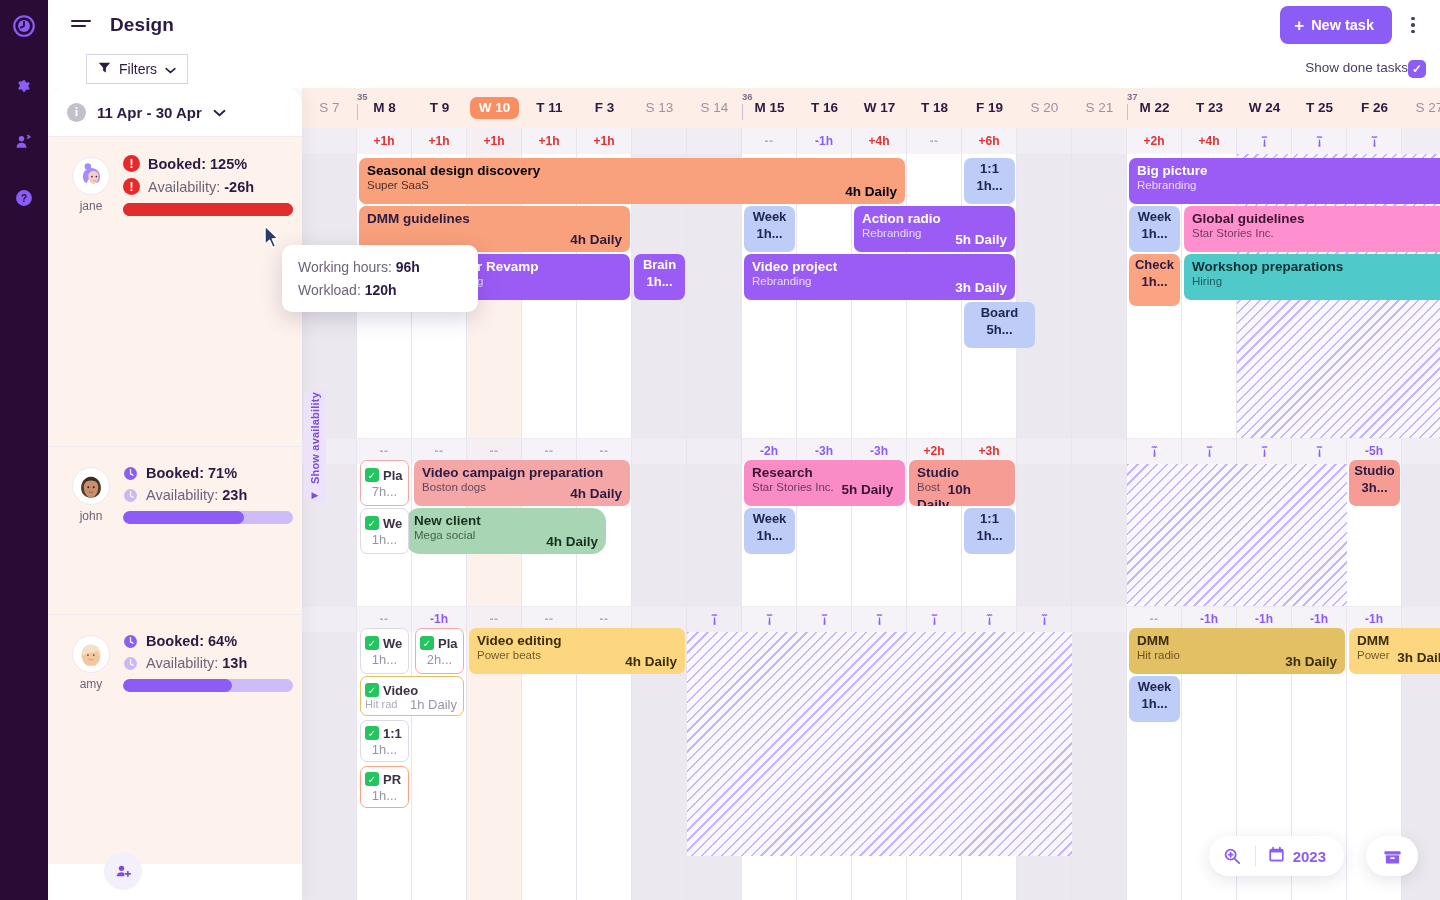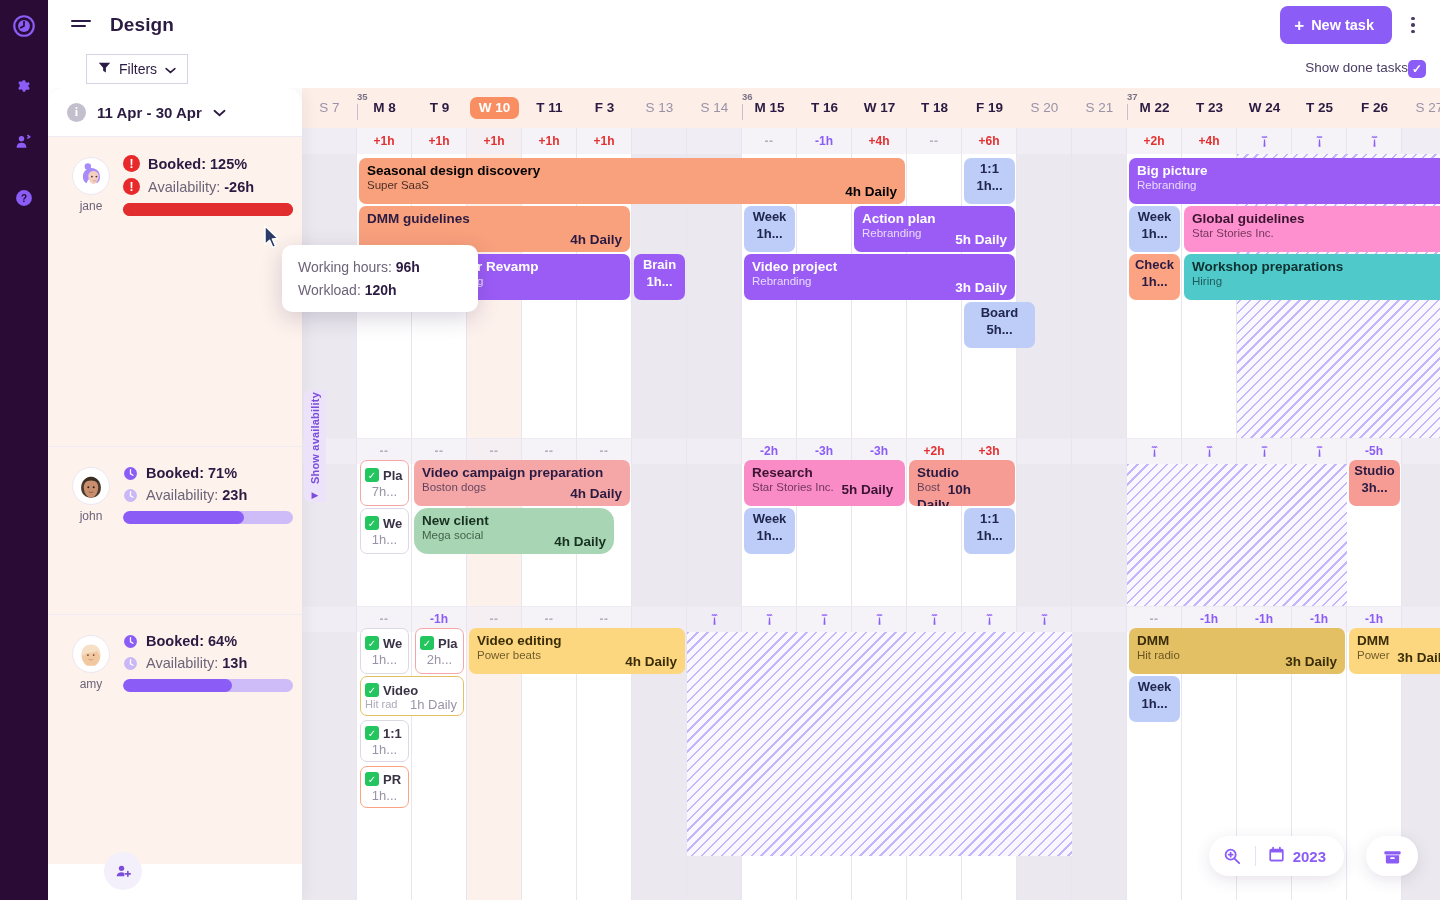--- a/index.html
+++ b/index.html
@@ -593,21 +593,21 @@
         </div>
         <div class="task c-orange2" style="left: 57px; top: 78px; width: 271px; height: 46px;">
           <div class="t-title">DMM guidelines</div>
           <div class="t-meta">4h Daily</div>
         </div>
         <div class="task c-blue small" style="left: 442px; top: 78px; width: 51px; height: 46px;">
           <div class="t-title">Week</div>
           <div class="t-meta">1h...</div>
         </div>
         <div class="task c-purple" style="left: 552px; top: 78px; width: 161px; height: 46px;">
-          <div class="t-title">Action plan</div>
+          <div class="t-title">Action radio</div>
           <div class="t-sub">Rebranding</div>
           <div class="t-meta">5h Daily</div>
         </div>
         <div class="task c-blue small" style="left: 827px; top: 78px; width: 51px; height: 46px;">
           <div class="t-title">Week</div>
           <div class="t-meta">1h...</div>
         </div>
         <div class="task c-pink2" style="left: 882px; top: 78px; width: 326px; height: 46px;">
           <div class="t-title">Global guidelines</div>
           <div class="t-sub">Star Stories Inc.</div>
@@ -626,38 +626,38 @@
         </div>
         <div class="task c-purple small" style="left: 332px; top: 126px; width: 51px; height: 46px;">
           <div class="t-title">Brain</div>
           <div class="t-meta">1h...</div>
         </div>
         <div class="task c-purple" style="left: 442px; top: 126px; width: 271px; height: 46px;">
           <div class="t-title">Video project</div>
           <div class="t-sub">Rebranding</div>
           <div class="t-meta">3h Daily</div>
         </div>
-        <div class="task c-peach small" style="left: 827px; top: 126px; width: 51px; height: 46px;">
+        <div class="task c-peach small" style="left: 827px; top: 126px; width: 51px; height: 52px;">
           <div class="t-title">Check</div>
           <div class="t-meta">1h...</div>
         </div>
         <div class="task c-teal" style="left: 882px; top: 126px; width: 326px; height: 46px;">
           <div class="t-title">Workshop preparations</div>
           <div class="t-sub">Hiring</div>
         </div>
         <div class="task c-blue small" style="left: 662px; top: 174px; width: 71px; height: 46px;">
           <div class="t-title">Board</div>
           <div class="t-meta">5h...</div>
         </div>
         <div class="task c-red" style="left: 112px; top: 332px; width: 216px; height: 46px;">
           <div class="t-title">Video campaign preparation</div>
           <div class="t-sub">Boston dogs</div>
           <div class="t-meta">4h Daily</div>
         </div>
-        <div class="task c-green" style="left: 112px; top: 380px; width: 200px; height: 46px; border-radius: 14px;">
+        <div class="task c-green" style="left: 104px; top: 380px; width: 200px; height: 46px; border-radius: 14px;">
           <div class="t-title">New client</div>
           <div class="t-sub">Mega social</div>
           <div class="t-meta">4h Daily</div>
         </div>
         <div class="task c-pink" style="left: 442px; top: 332px; width: 161px; height: 46px;"><div class="t-title">Research</div><div class="t-sub" style="display: inline-block;">Star Stories Inc.</div><span style="font-weight: 700; font-size: 13.5px; margin-left: 4px;"> 5h Daily</span></div>
         <div class="task c-salmon" style="left: 607px; top: 332px; width: 106px; height: 46px;"><div class="t-title">Studio</div><div class="t-sub" style="display: inline-block;">Bost</div><span style="font-weight: 700; font-size: 13.5px; margin-left: 4px;"> 10h Daily</span></div>
         <div class="task c-blue small" style="left: 442px; top: 380px; width: 51px; height: 46px;">
           <div class="t-title">Week</div>
           <div class="t-meta">1h...</div>
         </div>

